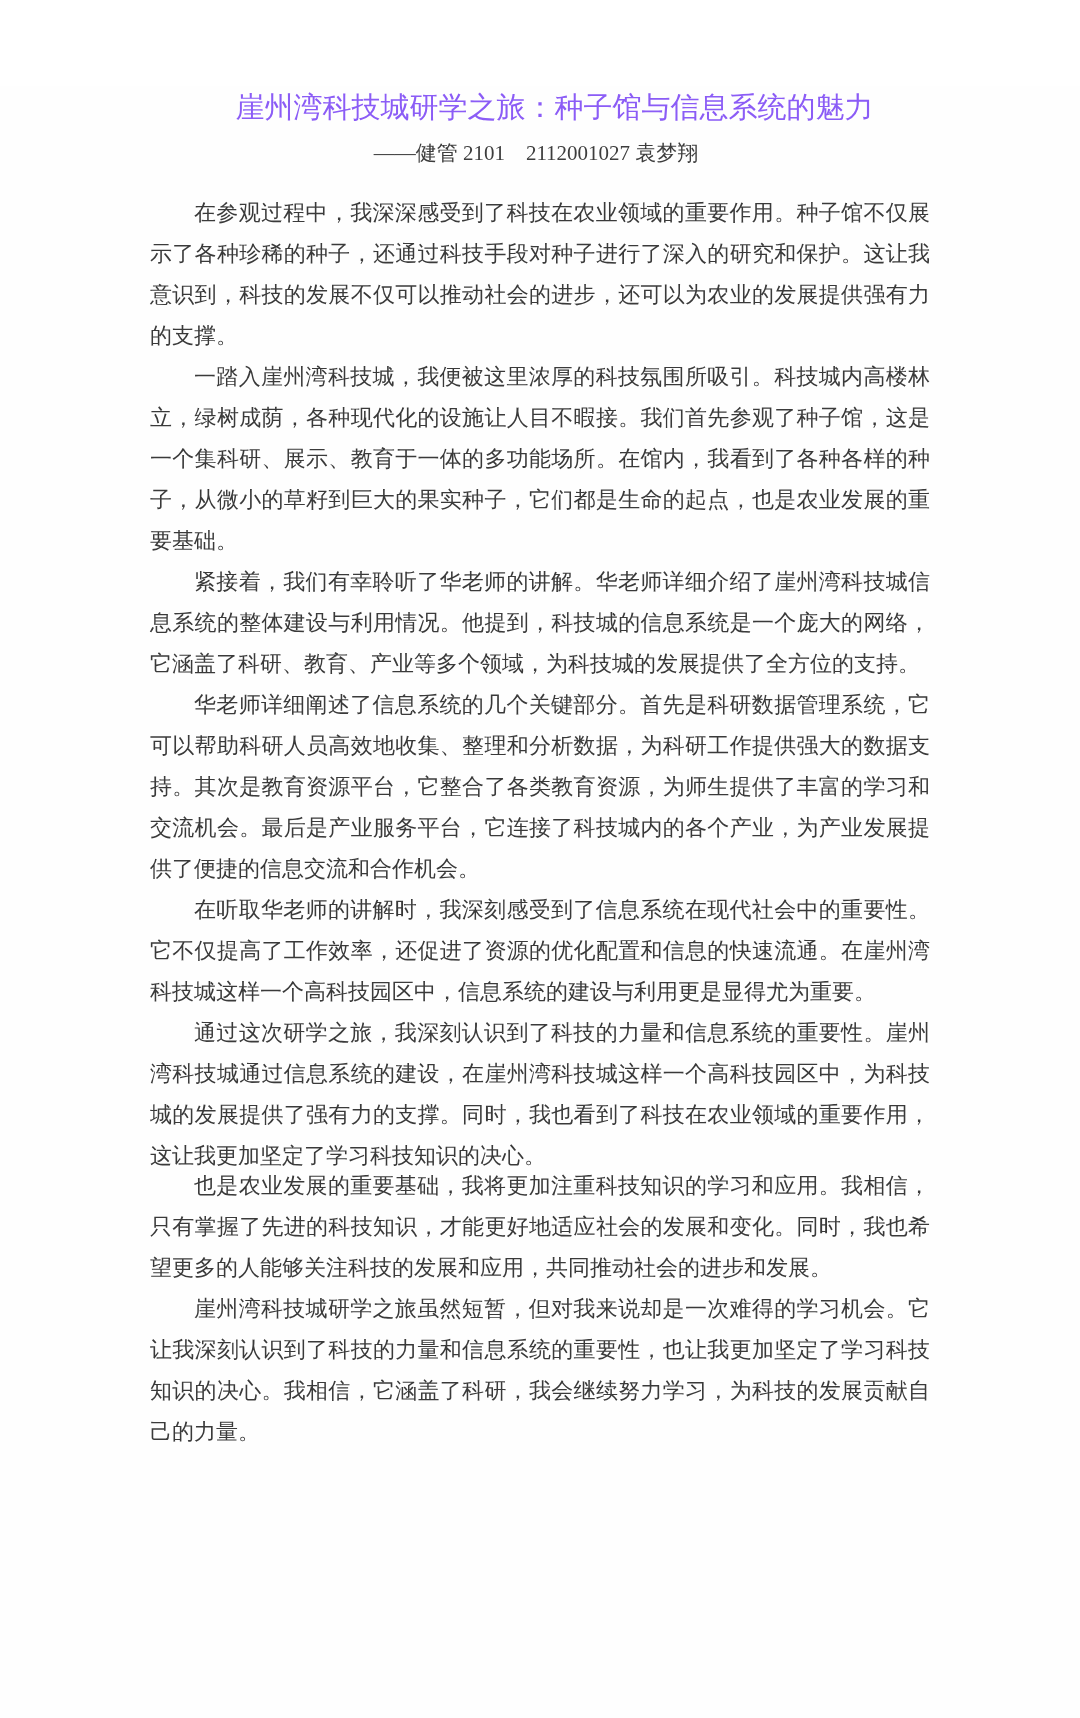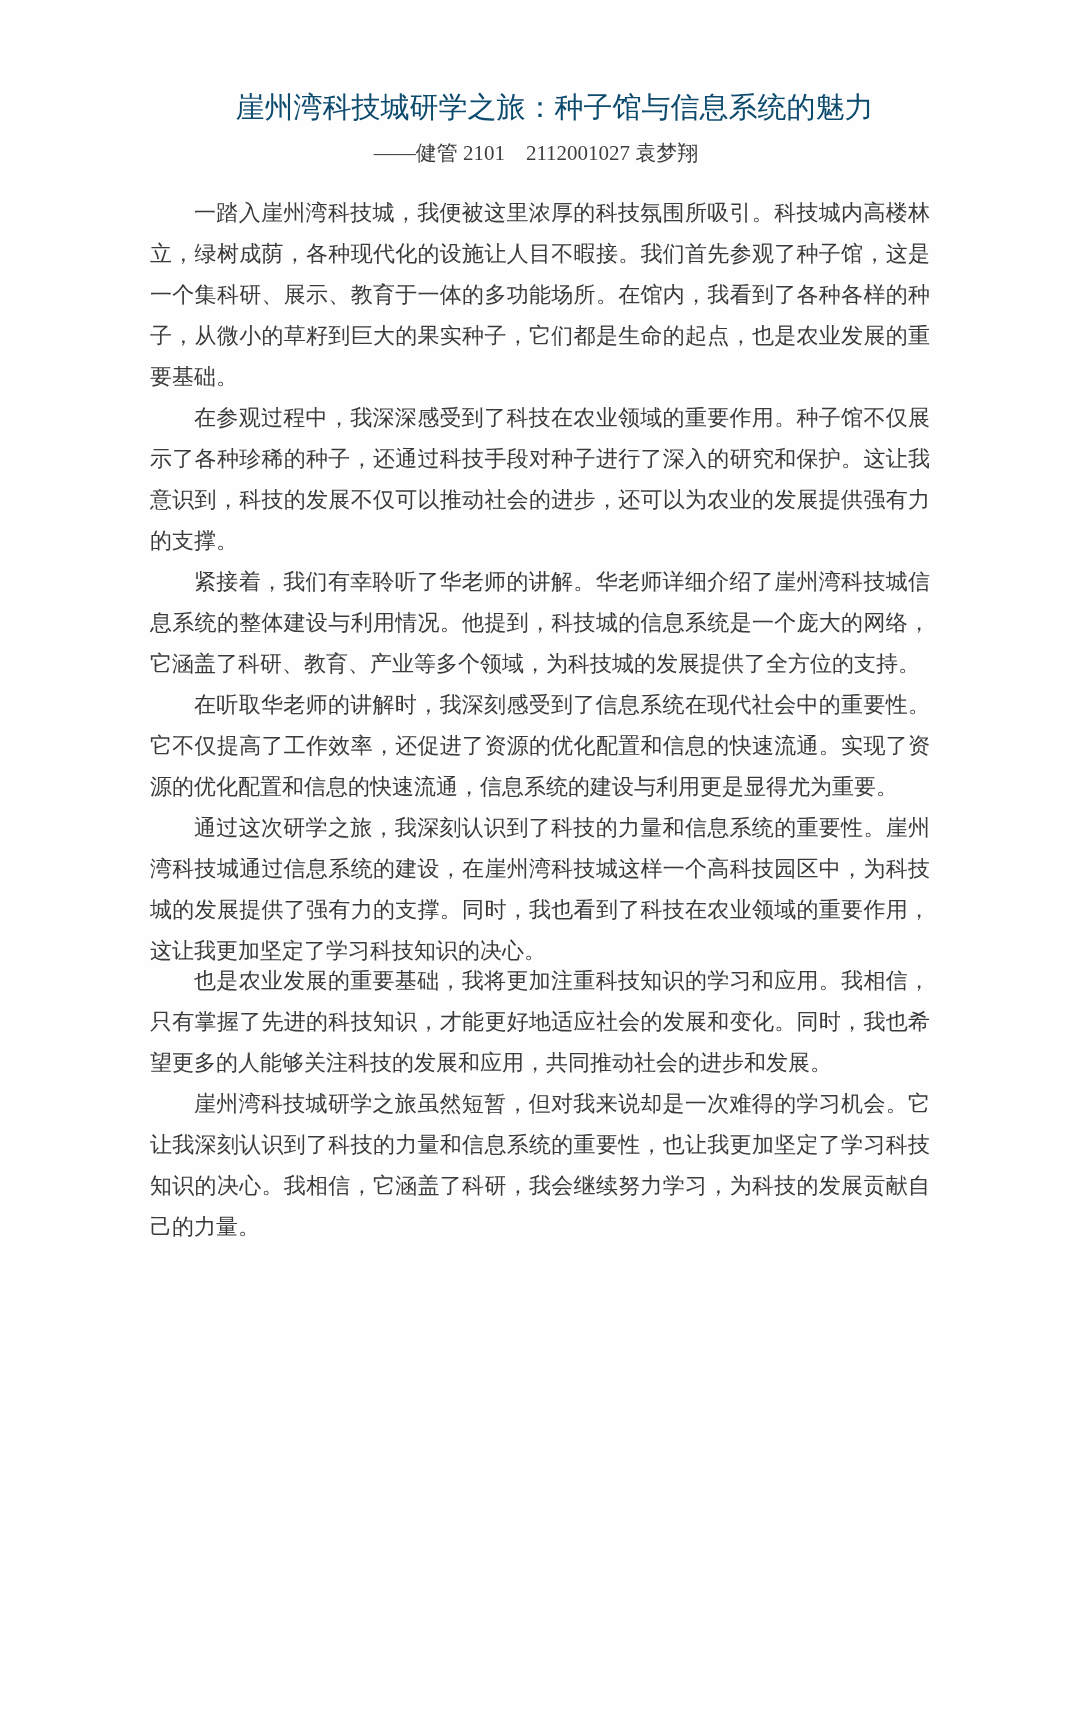--- a/index.html
+++ b/index.html
@@ -17,21 +17,21 @@
     background: #fefefe;
     padding: 0 150px;
   }
   .doc-title {
     margin-top: 86px;
     font-size: 29px;
     line-height: 42px;
     font-weight: normal;
     text-align: center;
     text-indent: 1em;
-    color: #0c4a6e;
+    color: #8b5cf6;
     white-space: nowrap;
   }
   .doc-byline {
     margin-top: 8px;
     font-size: 21px;
     line-height: 34px;
     text-align: center;
     padding-right: 8px;
     color: #3d3d3d;
   }
@@ -51,21 +51,22 @@
 </style>
 </head>
 <body>
 
 <div class="page">
   <h1 class="doc-title">崖州湾科技城研学之旅：种子馆与信息系统的魅力</h1>
 
   <div class="doc-byline">——健管 2101　2112001027 袁梦翔</div>
 
   <div class="doc-body">
+    <p>在参观过程中，我深深感受到了科技在农业领域的重要作用。种子馆不仅展示了各种珍稀的种子，还通过科技手段对种子进行了深入的研究和保护。这让我意识到，科技的发展不仅可以推动社会的进步，还可以为农业的发展提供强有力的支撑。</p>
     <p>一踏入崖州湾科技城，我便被这里浓厚的科技氛围所吸引。科技城内高楼林立，绿树成荫，各种现代化的设施让人目不暇接。我们首先参观了种子馆，这是一个集科研、展示、教育于一体的多功能场所。在馆内，我看到了各种各样的种子，从微小的草籽到巨大的果实种子，它们都是生命的起点，也是农业发展的重要基础。</p>
-    <p>在参观过程中，我深深感受到了科技在农业领域的重要作用。种子馆不仅展示了各种珍稀的种子，还通过科技手段对种子进行了深入的研究和保护。这让我意识到，科技的发展不仅可以推动社会的进步，还可以为农业的发展提供强有力的支撑。</p>
     <p>紧接着，我们有幸聆听了华老师的讲解。华老师详细介绍了崖州湾科技城信息系统的整体建设与利用情况。他提到，科技城的信息系统是一个庞大的网络，它涵盖了科研、教育、产业等多个领域，为科技城的发展提供了全方位的支持。</p>
-    <p>在听取华老师的讲解时，我深刻感受到了信息系统在现代社会中的重要性。它不仅提高了工作效率，还促进了资源的优化配置和信息的快速流通。实现了资源的优化配置和信息的快速流通，信息系统的建设与利用更是显得尤为重要。</p>
+    <p>华老师详细阐述了信息系统的几个关键部分。首先是科研数据管理系统，它可以帮助科研人员高效地收集、整理和分析数据，为科研工作提供强大的数据支持。其次是教育资源平台，它整合了各类教育资源，为师生提供了丰富的学习和交流机会。最后是产业服务平台，它连接了科技城内的各个产业，为产业发展提供了便捷的信息交流和合作机会。</p>
+    <p>在听取华老师的讲解时，我深刻感受到了信息系统在现代社会中的重要性。它不仅提高了工作效率，还促进了资源的优化配置和信息的快速流通。在崖州湾科技城这样一个高科技园区中，信息系统的建设与利用更是显得尤为重要。</p>
     <p>通过这次研学之旅，我深刻认识到了科技的力量和信息系统的重要性。崖州湾科技城通过信息系统的建设，在崖州湾科技城这样一个高科技园区中，为科技城的发展提供了强有力的支撑。同时，我也看到了科技在农业领域的重要作用，这让我更加坚定了学习科技知识的决心。</p>
     <p class="tight">也是农业发展的重要基础，我将更加注重科技知识的学习和应用。我相信，只有掌握了先进的科技知识，才能更好地适应社会的发展和变化。同时，我也希望更多的人能够关注科技的发展和应用，共同推动社会的进步和发展。</p>
     <p>崖州湾科技城研学之旅虽然短暂，但对我来说却是一次难得的学习机会。它让我深刻认识到了科技的力量和信息系统的重要性，也让我更加坚定了学习科技知识的决心。我相信，它涵盖了科研，我会继续努力学习，为科技的发展贡献自己的力量。</p>
   </div>
 </div>
 
 </body></html>

